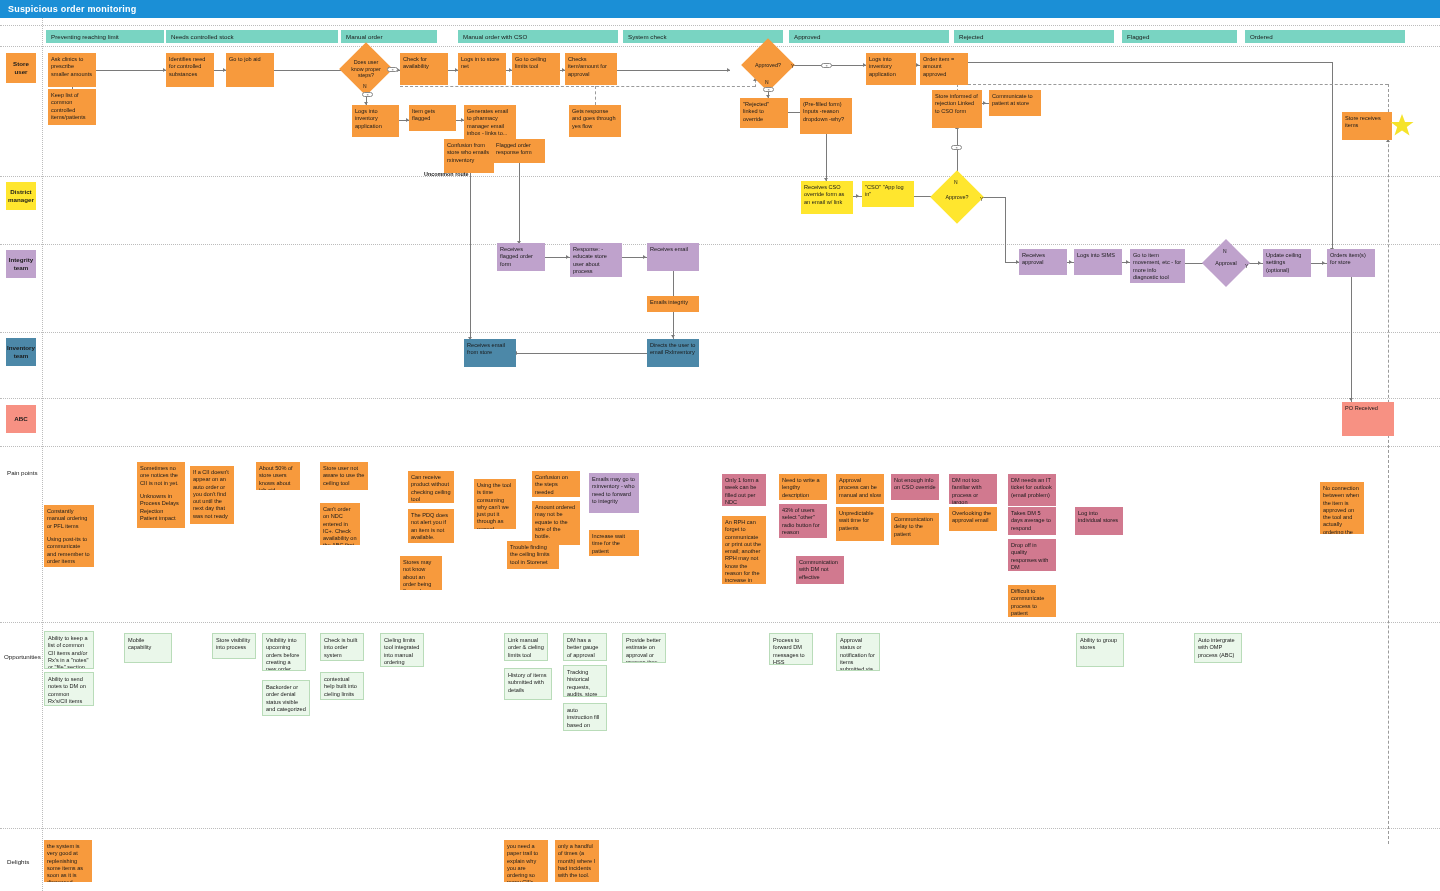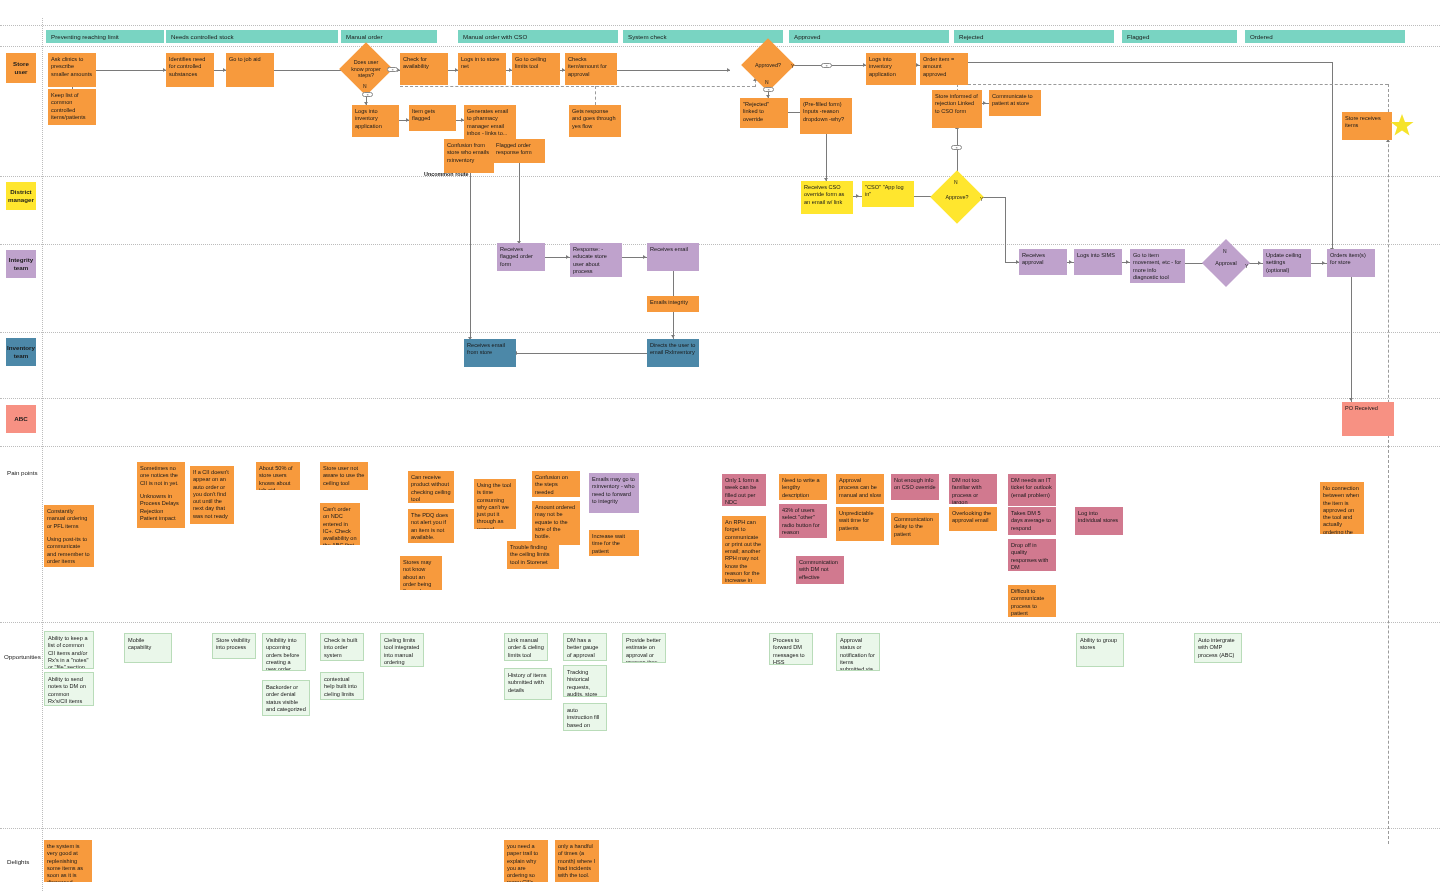--- a/index.html
+++ b/index.html
@@ -148,20 +148,23 @@
     white-space: nowrap;
   }
   
   .star { position: absolute; }
 </style>
 </head>
 <body>
 
 <div id="canvas">
 
+  <div id="titlebar">
+    <span>Suspicious order monitoring</span>
+  </div>
 
   <div class="vert-sep" style="left:42px;"></div>
   <div class="lane-sep" style="top:25px;"></div>
   <div class="lane-sep" style="top:46px;"></div>
   <div class="lane-sep" style="top:176px;"></div>
   <div class="lane-sep" style="top:244px;"></div>
   <div class="lane-sep" style="top:332px;"></div>
   <div class="lane-sep" style="top:398px;"></div>
   <div class="lane-sep" style="top:446px;"></div>
   <div class="lane-sep" style="top:622px;"></div>

